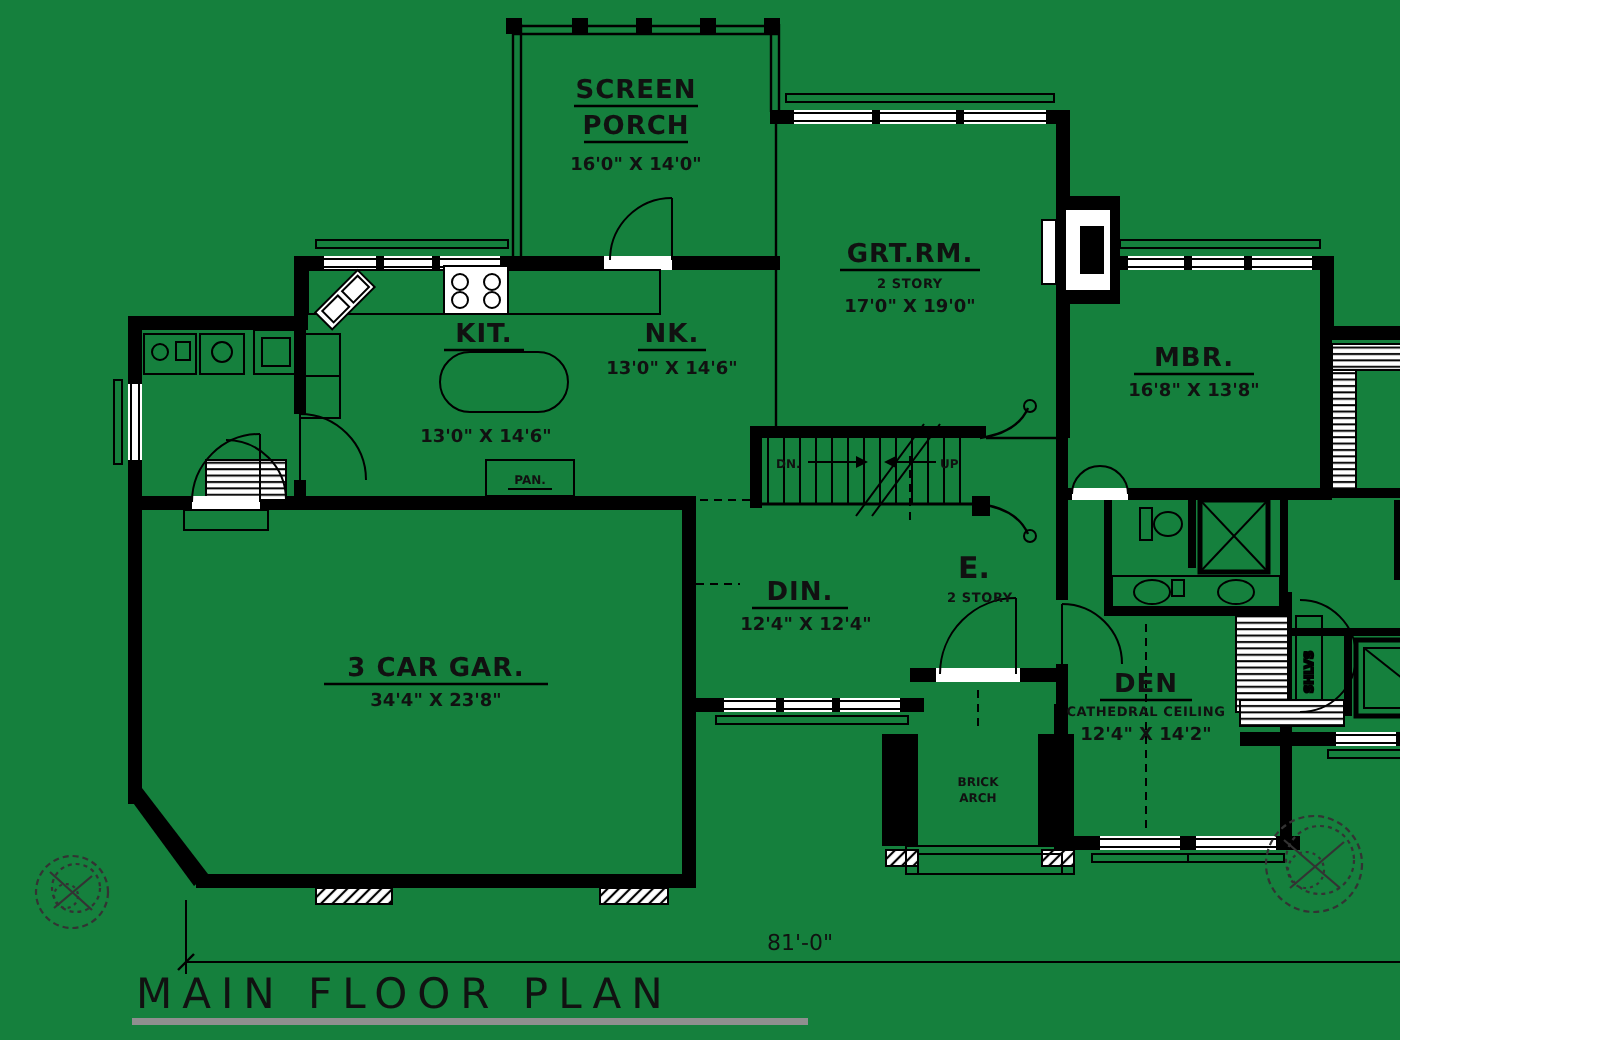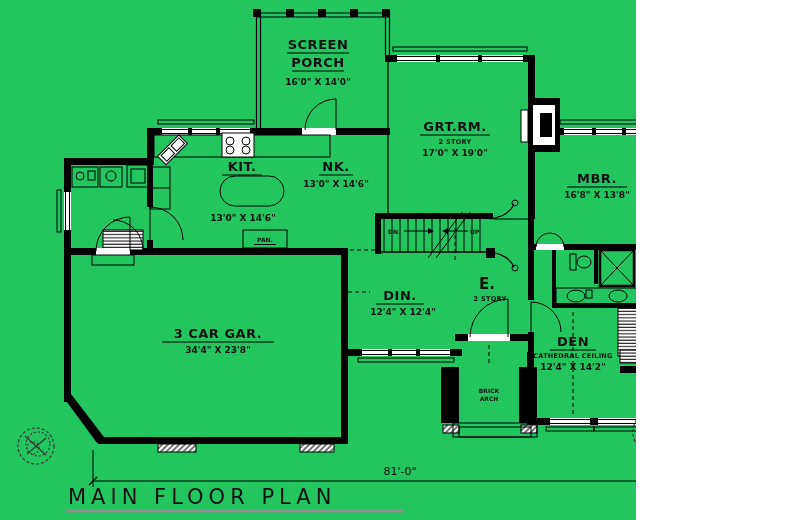--- a/index.html
+++ b/index.html
@@ -1,16 +1,16 @@
 <!DOCTYPE html>
 <html><head>
 <meta charset="utf-8">
 <style>
   html,body{margin:0;padding:0;background:#fff;}
-  #canvas{position:relative;width:636px;height:520px;background:#22c55e;overflow:hidden;}
+  #canvas{position:relative;width:700px;height:520px;background:#15803d;overflow:hidden;}
   svg{display:block;}
   text{font-family:"DejaVu Sans","Liberation Sans",sans-serif;fill:#111;}
   .rname{font-size:13px;font-weight:bold;letter-spacing:.5px;}
   .rname-big{font-size:15px;font-weight:bold;}
   .dims{font-size:9px;font-weight:bold;}
   .sub{font-size:6.5px;font-weight:bold;letter-spacing:.3px;}
   .tiny{font-size:6px;font-weight:bold;}
   .dim-label{font-size:11px;}
   .title-text{font-size:21px;letter-spacing:5px;}
   .w{stroke:#000;}

